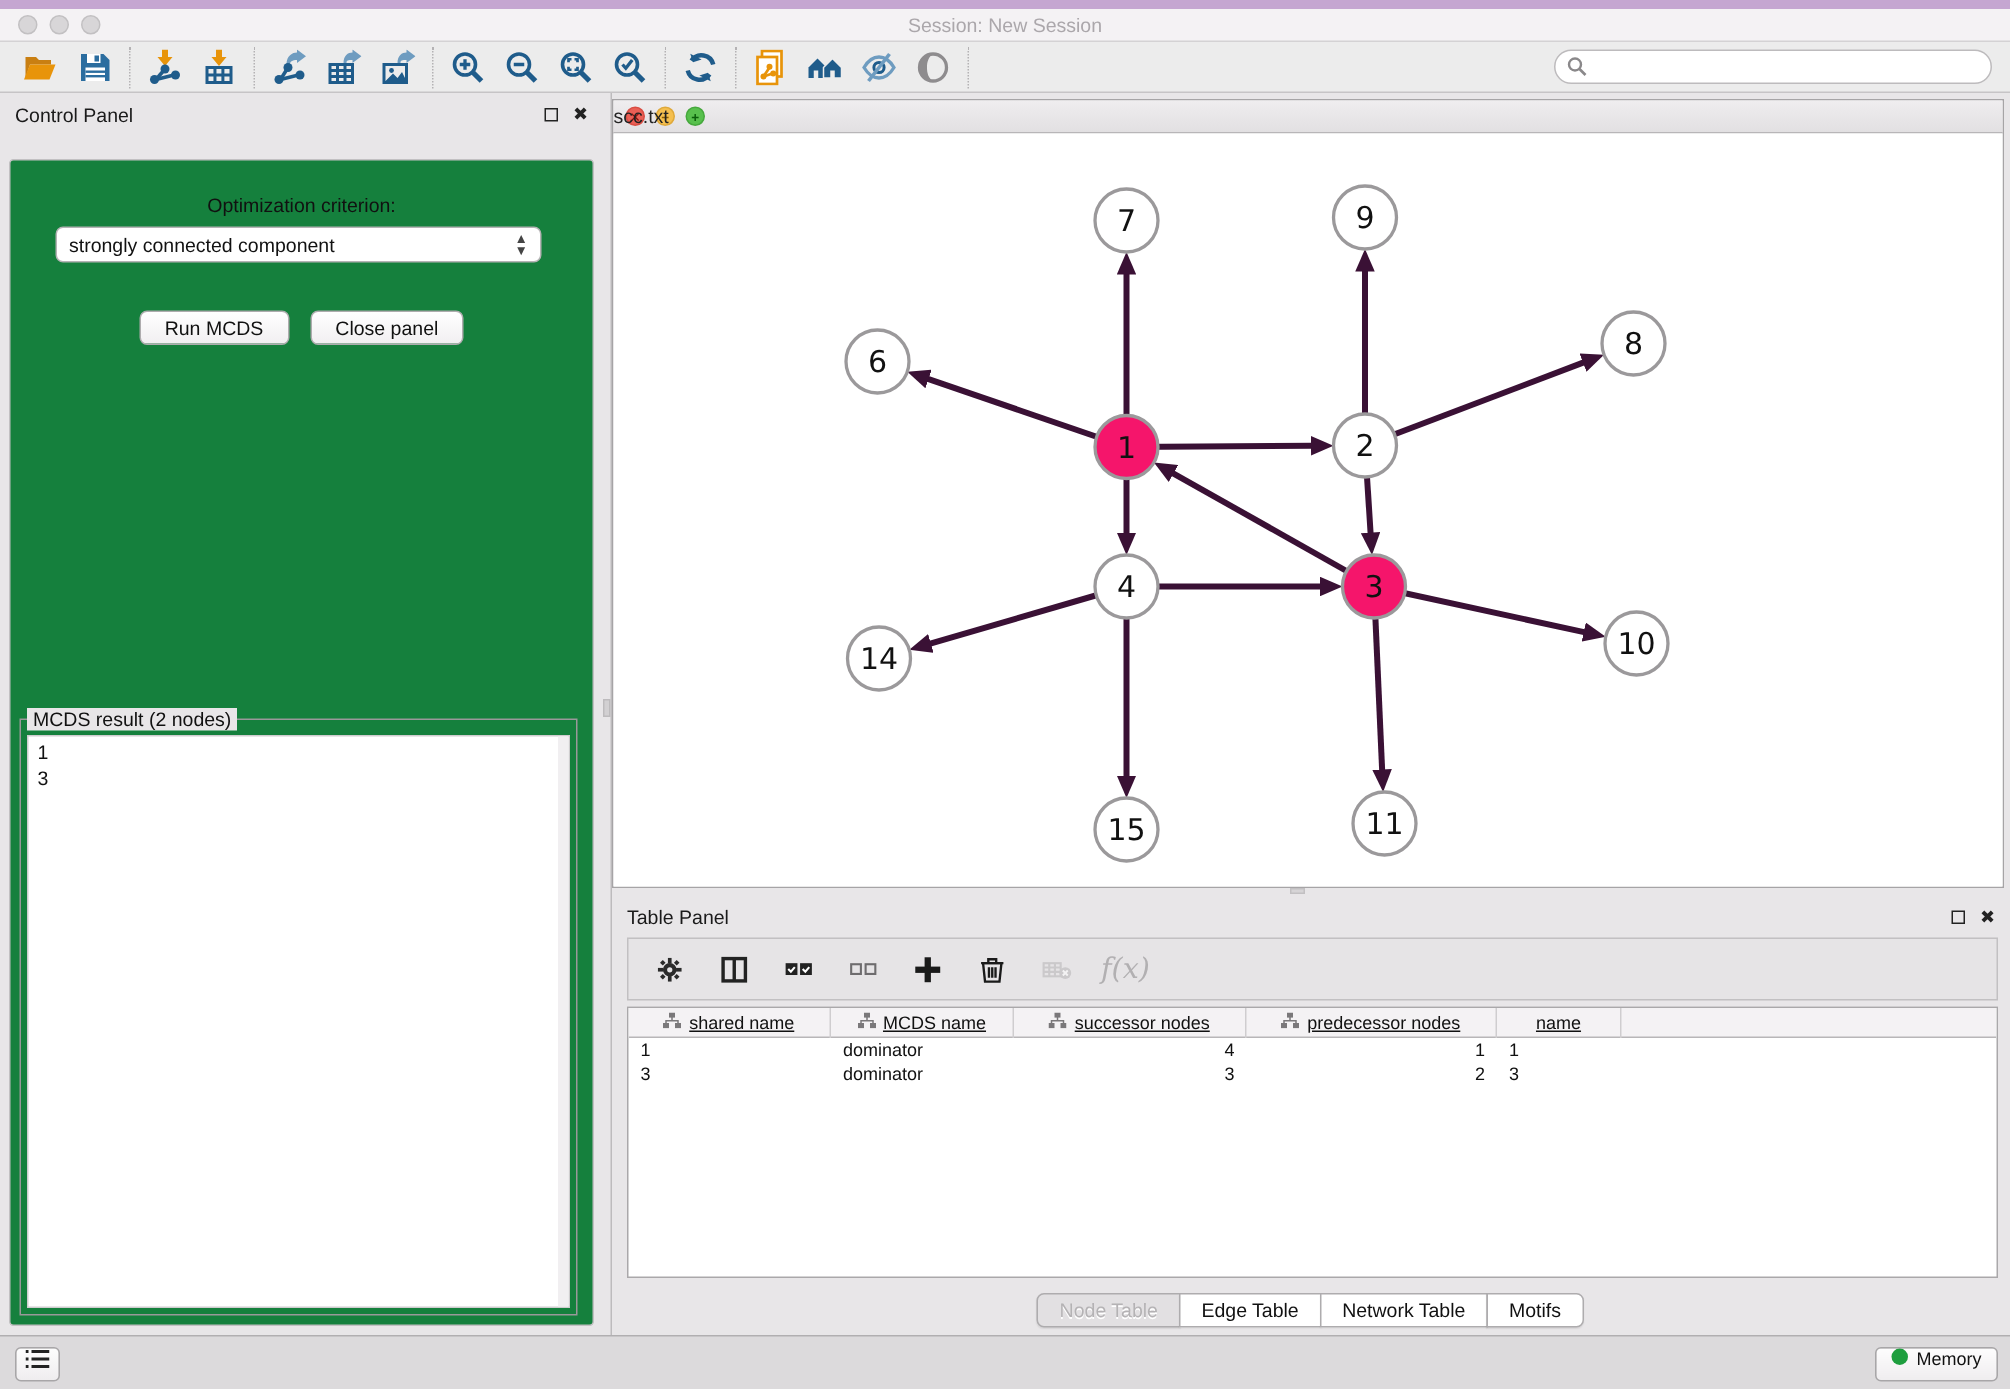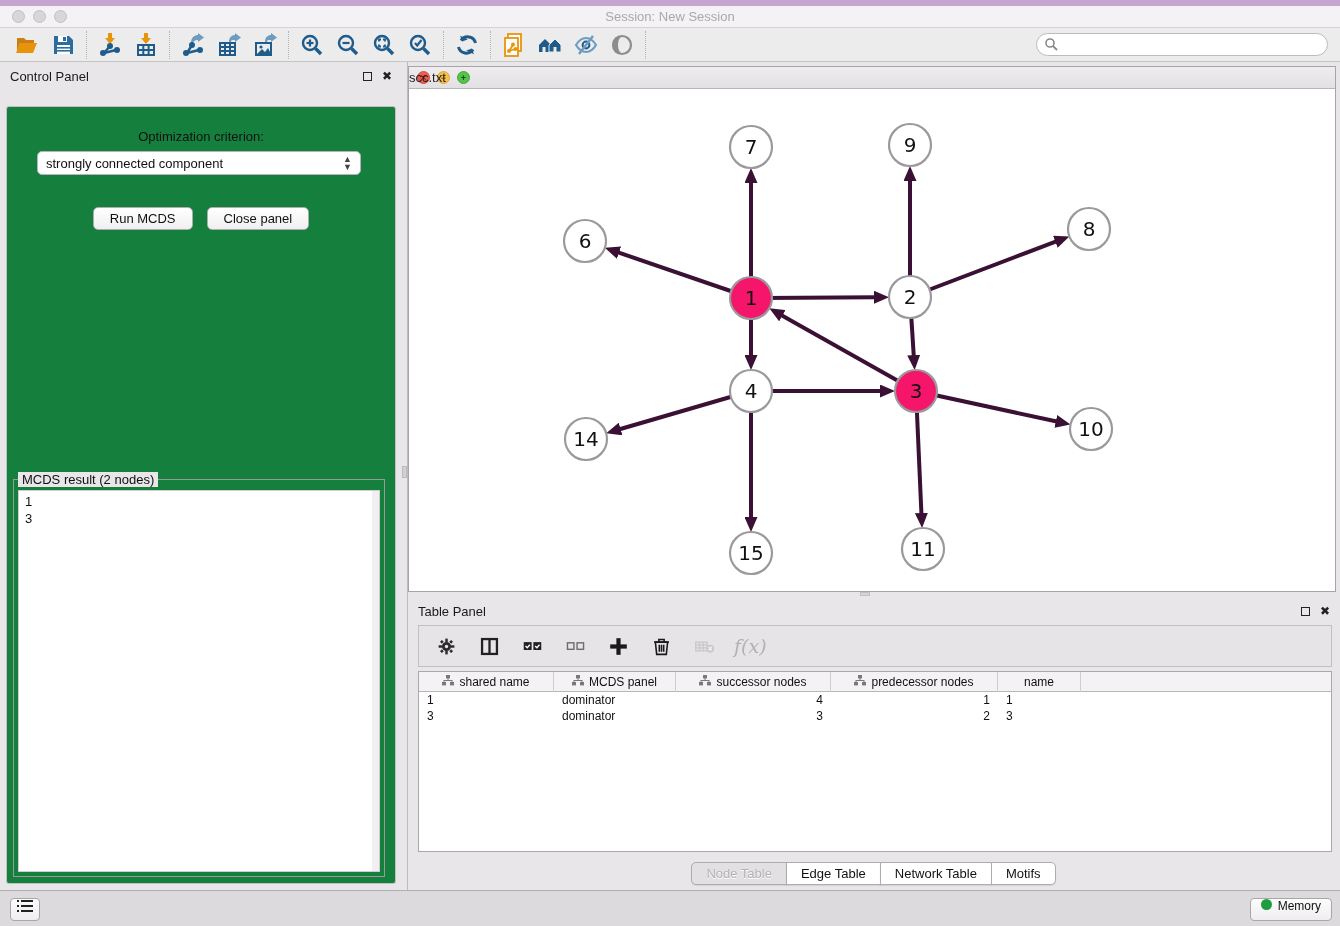--- a/index.html
+++ b/index.html
@@ -81,21 +81,21 @@
   
   .table-panel { position:absolute; left:408px; top:597px; width:932px; height:291px; background:#e8e6e8; }
   .tp-toolbar { position:absolute; left:10px; right:8px; top:28px; height:42px; background:#e6e4e6;
     border:1px solid #c2c0c2; display:flex; align-items:center; gap:17px; padding:0 14px; }
   .tp-toolbar .icon-btn svg { width:21px; height:21px; }
   .fx { font-family:"DejaVu Serif",serif; font-style:italic; font-size:19px; color:#b2b0b2; }
   .tp-table { position:absolute; left:10px; right:8px; top:74px; bottom:36px; background:#fff;
     border:1px solid #aaa8aa; overflow:hidden; }
   .thead { display:flex; border-bottom:1px solid #b8b6b8; background:#f4f2f4; height:20px; }
   .th { display:flex; align-items:center; justify-content:center; gap:5px; font-size:12px; color:#111;
-    border-right:1px solid #cfcdcf; height:20px; }
+    border-right:1px solid #cfcdcf; height:20px;text-decoration:underline; }
   .trow { display:flex; height:16px; align-items:center; }
   .td { font-size:12px; color:#111; padding:0 8px; height:16px; line-height:16px; }
   .tp-tabs { position:absolute; left:0; width:100%; bottom:3px; display:flex; justify-content:center;align-items:flex-end; }
   
   .statusbar { position:absolute; left:0; top:890px; width:1340px; height:36px; background:#dcdadc;
     border-top:1px solid #b1afb1; }
   .sb-btn { position:absolute; top:7px; height:23px; background:linear-gradient(#fdfdfd,#efedef);
     border:1px solid #a8a6a8; border-radius:4px; display:flex; justify-content:center;
     gap:6px; font-size:12px; color:#111; }
   .sb-list { left:10px; width:30px; }
@@ -502,21 +502,21 @@
         </div>
         <div class="th" style="width: 122px;">
           <span><svg width="12" height="11" viewBox="0 0 12 11">
               <g fill="#7a787a">
                 <rect x="4" y="0" width="4" height="3.4"></rect>
                 <rect x="0" y="7" width="4" height="3.4"></rect>
                 <rect x="8" y="7" width="4" height="3.4"></rect>
                 <path d="M5.5 3h1v2h-1zM1.5 5h9v1h-9zM1.5 5h1v2h-1zM9.5 5h1v2h-1z"></path>
               </g>
             </svg></span>
-          <span>MCDS panel</span>
+          <span>MCDS name</span>
         </div>
         <div class="th" style="width: 155px;">
           <span><svg width="12" height="11" viewBox="0 0 12 11">
               <g fill="#7a787a">
                 <rect x="4" y="0" width="4" height="3.4"></rect>
                 <rect x="0" y="7" width="4" height="3.4"></rect>
                 <rect x="8" y="7" width="4" height="3.4"></rect>
                 <path d="M5.5 3h1v2h-1zM1.5 5h9v1h-9zM1.5 5h1v2h-1zM9.5 5h1v2h-1z"></path>
               </g>
             </svg></span>

